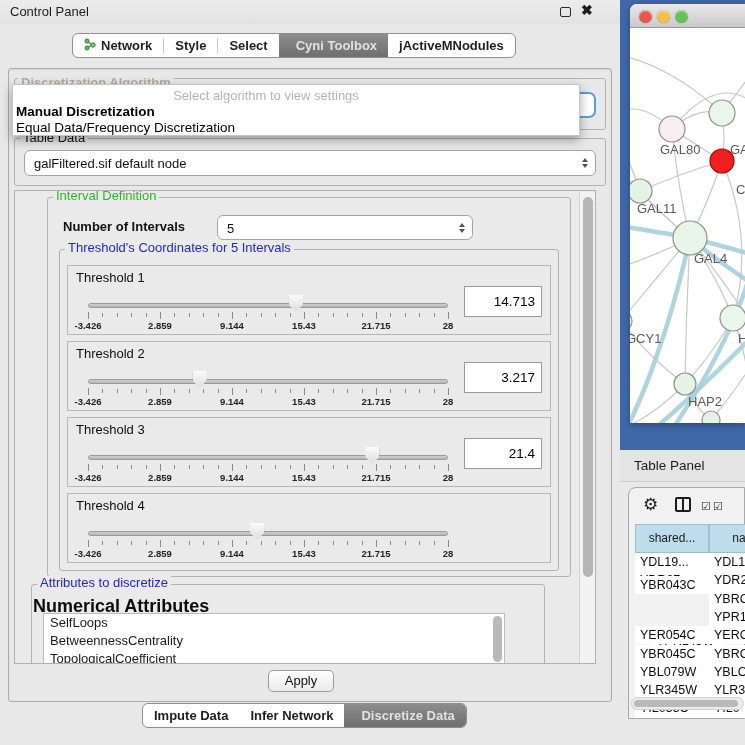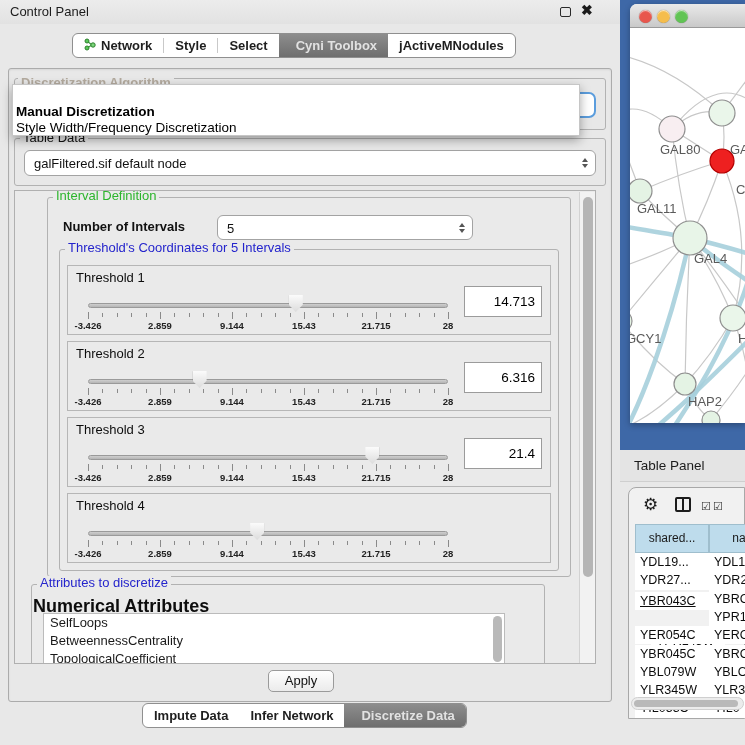--- a/index.html
+++ b/index.html
@@ -133,22 +133,23 @@
     </div>
   </div>
 
 <div id="outer-panel" class="abs"></div>
 
 <div id="disc-group" class="groupbox"></div>
 <span id="disc-title" class="grouplbl">Discretization Algorithm</span>
 <div id="algo-combo-frag" class="abs"></div>
 
 <div id="algo-popup" class="abs">
+  <div class="ph">Select algorithm to view settings</div>
   <div class="op1">Manual Discretization</div>
-  <div class="op2">Style Width/Frequency Discretization</div>
+  <div class="op2">Equal Data/Frequency Discretization</div>
 </div>
 
 <div id="td-group" class="groupbox"></div>
 <span id="td-title" class="grouplbl">Table Data</span>
 <div id="td-combo" class="combo">
   <span class="cv">galFiltered.sif default node</span>
   <span class="stepper">
       <i class="up"></i>
       <i class="dn"></i>
     </span>
@@ -235,21 +236,21 @@
         <div class="tick minor" style="left: 336.8px;"></div>
         <div class="tick minor" style="left: 351.2px;"></div>
         <div class="tick minor" style="left: 365.6px;"></div>
         <div class="tick major" style="left: 380px;"></div>
         <div class="ticklbl" style="left: 20px;">-3.426</div>
         <div class="ticklbl" style="left: 92px;">2.859</div>
         <div class="ticklbl" style="left: 164px;">9.144</div>
         <div class="ticklbl" style="left: 236px;">15.43</div>
         <div class="ticklbl" style="left: 308px;">21.715</div>
         <div class="ticklbl" style="left: 380px;">28</div>
-        <div class="valbox">6.316</div>
+        <div class="valbox">3.217</div>
       </div>
       <div class="thrbox" style="left: 52px; top: 226px;">
         <div class="lbl">Threshold 3</div>
         <div class="track"></div>
         <div class="thumb" style="left: 297.394px;"></div>
         <div class="tick major" style="left: 20px;"></div>
         <div class="tick minor" style="left: 34.4px;"></div>
         <div class="tick minor" style="left: 48.8px;"></div>
         <div class="tick minor" style="left: 63.2px;"></div>
         <div class="tick minor" style="left: 77.6px;"></div>
@@ -418,21 +419,21 @@
   <span id="cols-icon"></span>
   <span class="chk-icon" style="left:72px">☑</span>
   <span class="chk-icon" style="left:84px">☑</span>
   <div id="tp-table" style="height: 193.7px;">
       <div class="hcell" style="left: 0px; width: 74px;">shared...</div>
       <div class="hcell" style="left: 74px; width: 60px;">na</div>
       <div class="rcell" style="left: 0px; top: 29px; width: 74px;">YDL19...</div>
       <div class="rcell" style="left: 74px; top: 29px; width: 60px;">YDL1</div>
       <div class="rcell" style="left: 0px; top: 47.3px; width: 74px;">YDR27...</div>
       <div class="rcell" style="left: 74px; top: 47.3px; width: 60px;">YDR2</div>
-      <div class="rcell" style="left: 0px; top: 68px; width: 74px; text-decoration: underline;">YBR043C</div>
+      <div class="rcell" style="left: 0px; top: 52px; width: 74px;">YBR043C</div>
       <div class="rcell" style="left: 74px; top: 65.6px; width: 60px;">YBRO</div>
       <div class="rcell" style="left: 16px; top: 83.9px; width: 74px; margin-top: 24px;">YPR145W</div>
       <div class="rcell" style="left: 74px; top: 83.9px; width: 60px;">YPR1</div>
       <div class="rcell" style="left: 0px; top: 102.2px; width: 74px;">YER054C</div>
       <div class="rcell" style="left: 74px; top: 102.2px; width: 60px;">YERO</div>
       <div class="rcell" style="left: 0px; top: 120.5px; width: 74px;">YBR045C</div>
       <div class="rcell" style="left: 74px; top: 120.5px; width: 60px;">YBRO</div>
       <div class="rcell" style="left: 0px; top: 138.8px; width: 74px;">YBL079W</div>
       <div class="rcell" style="left: 74px; top: 138.8px; width: 60px;">YBLO</div>
       <div class="rcell" style="left: 0px; top: 157.1px; width: 74px;">YLR345W</div>

